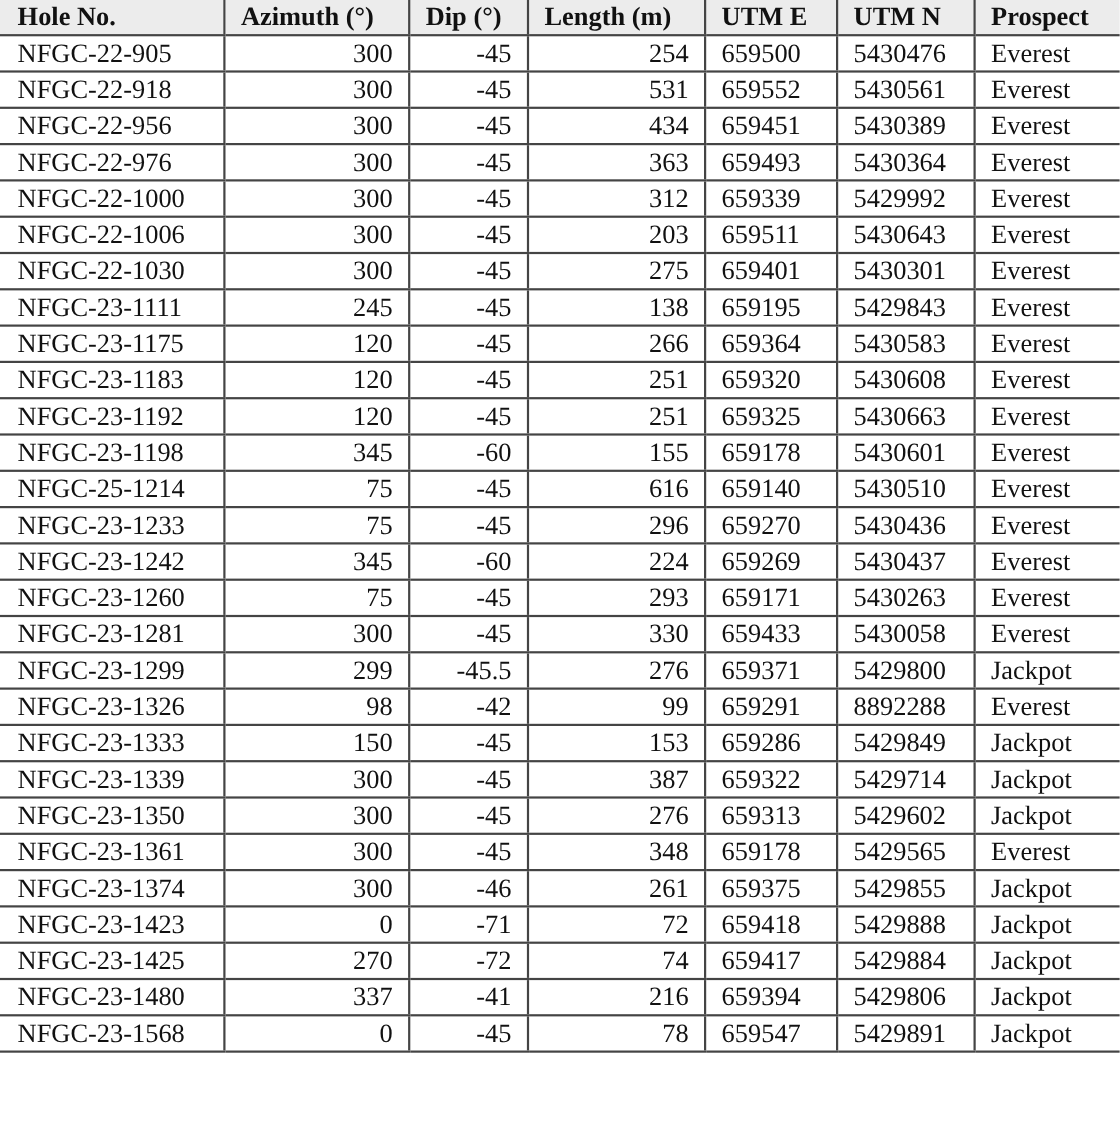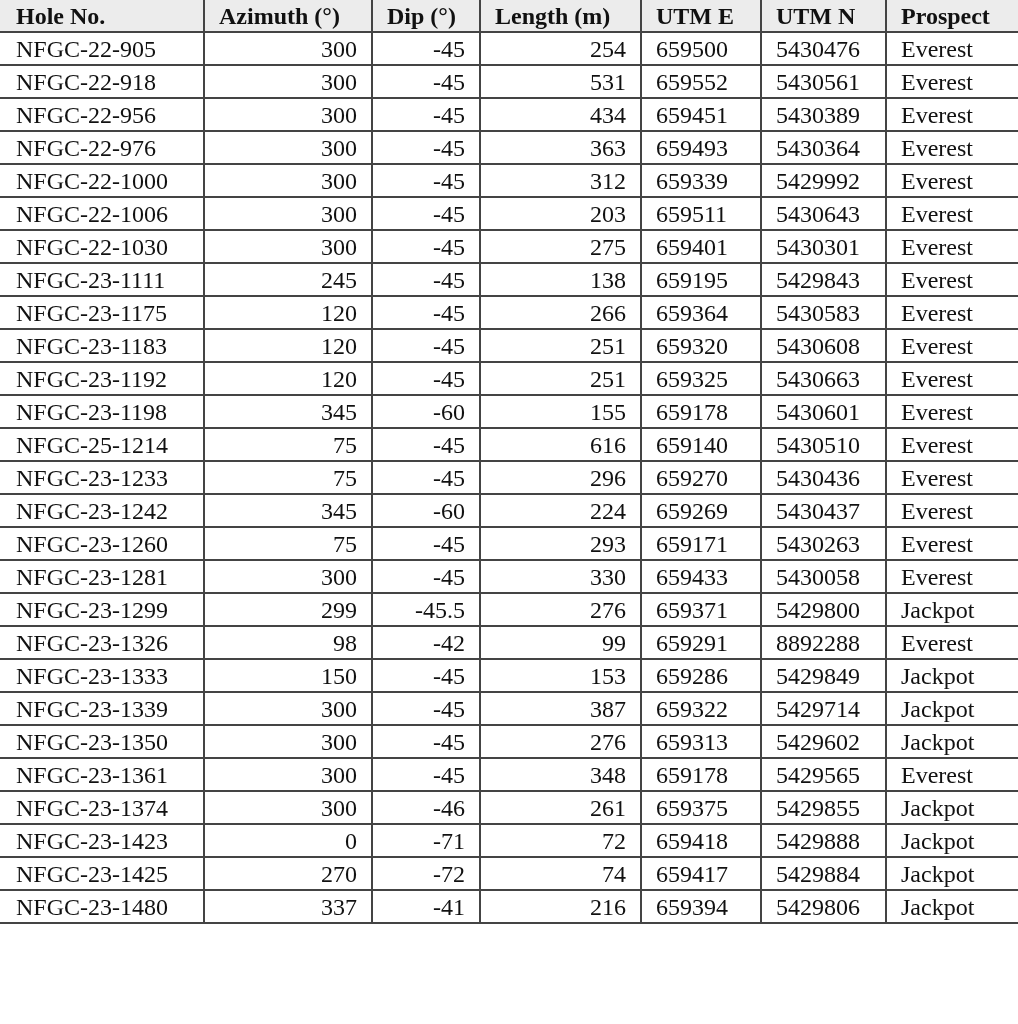--- a/index.html
+++ b/index.html
@@ -303,14 +303,23 @@
       </tr>
       <tr>
         <td class="txt">NFGC-23-1480</td>
         <td class="num">337</td>
         <td class="num">-41</td>
         <td class="num">216</td>
         <td class="ctr">659394</td>
         <td class="ctr">5429806</td>
         <td class="txt">Jackpot</td>
       </tr>
+      <tr>
+        <td class="txt">NFGC-23-1568</td>
+        <td class="num">0</td>
+        <td class="num">-45</td>
+        <td class="num">78</td>
+        <td class="ctr">659547</td>
+        <td class="ctr">5429891</td>
+        <td class="txt">Jackpot</td>
+      </tr>
     </tbody>
 </table>
 
 </body></html>

